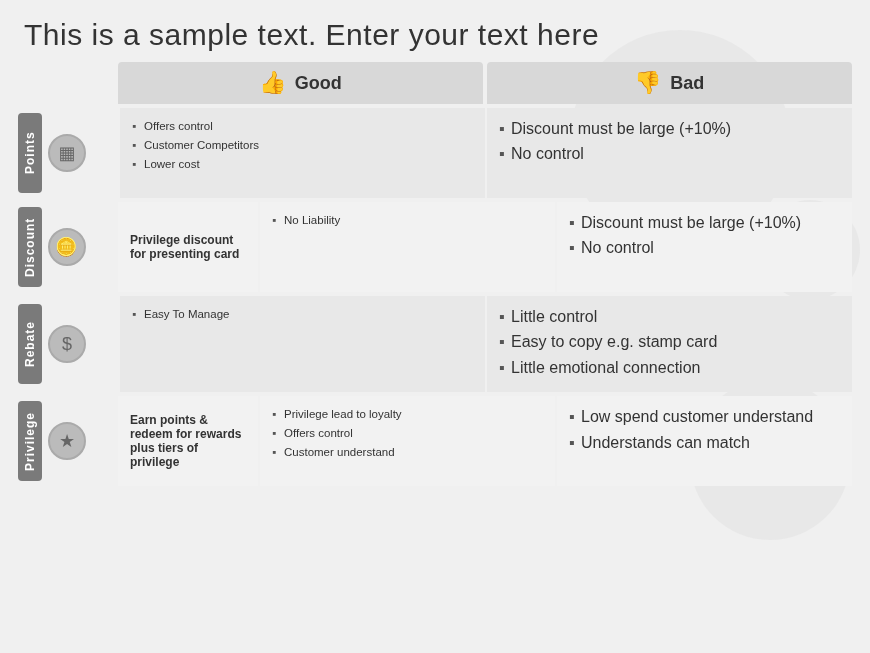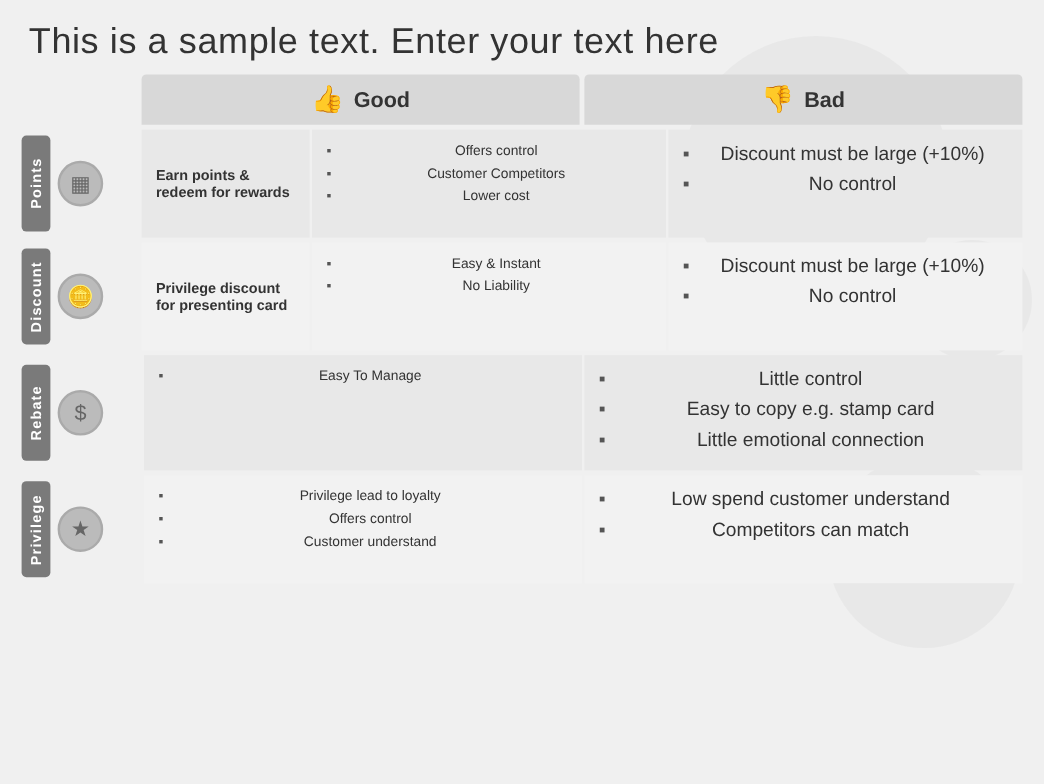--- a/index.html
+++ b/index.html
@@ -162,21 +162,20 @@
     .bullet-list {
       list-style: none;
       padding: 0;
     }
 
     .bullet-list li {
       padding-left: 12px;
       position: relative;
       margin-bottom: 3px;
       line-height: 1.4;
-      text-align: center;
     }
 
     .bullet-list li::before {
       content: '▪';
       position: absolute;
       left: 0;
       color: #555;
     }
 
     
@@ -220,21 +219,20 @@
       <span>Bad</span>
     </div>
   </div>
 
   <div class="data-rows" id="data-rows">
       <div class="data-row">
       <div class="row-label-area">
         <div class="row-label-pill points-pill">Points</div>
         <div class="row-icon-circle">▦</div>
       </div>
-      <div class="row-description">Earn points  &amp; redeem for rewards</div>
       <div class="row-good">
         <ul class="bullet-list">
             <li>Offers control</li>
             <li>Customer Competitors</li>
             <li>Lower cost</li>
           </ul>
       </div>
       <div class="row-bad">
         <ul class="bullet-list">
             <li>Discount must be large (+10%)</li>
@@ -243,21 +241,20 @@
       </div>
     </div>
       <div class="data-row">
       <div class="row-label-area">
         <div class="row-label-pill discount-pill">Discount</div>
         <div class="row-icon-circle">🪙</div>
       </div>
       <div class="row-description">Privilege discount for presenting card</div>
       <div class="row-good">
         <ul class="bullet-list">
-            <li>Easy &amp; Instant</li>
             <li>No Liability</li>
           </ul>
       </div>
       <div class="row-bad">
         <ul class="bullet-list">
             <li>Discount  must be large (+10%)</li>
             <li>No control</li>
           </ul>
       </div>
     </div>
@@ -277,28 +274,29 @@
             <li>Easy to copy e.g. stamp card</li>
             <li>Little emotional connection</li>
           </ul>
       </div>
     </div>
       <div class="data-row">
       <div class="row-label-area">
         <div class="row-label-pill privilege-pill">Privilege</div>
         <div class="row-icon-circle">★</div>
       </div>
+      <div class="row-description">Earn points  &amp; redeem for rewards plus tiers of privilege</div>
       <div class="row-good">
         <ul class="bullet-list">
             <li>Privilege lead to loyalty</li>
             <li>Offers control</li>
             <li>Customer understand</li>
           </ul>
       </div>
       <div class="row-bad">
         <ul class="bullet-list">
             <li>Low spend customer understand</li>
-            <li>Competitors can match</li>
+            <li>Understands can match</li>
           </ul>
       </div>
     </div>
     </div>
 </div>
 
 </body></html>

